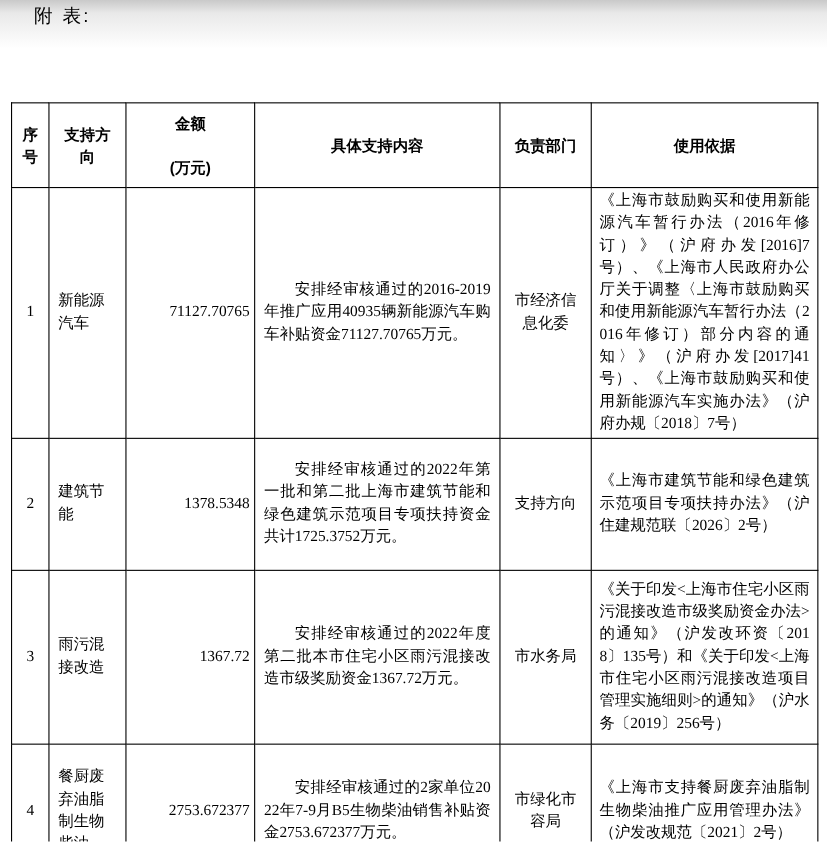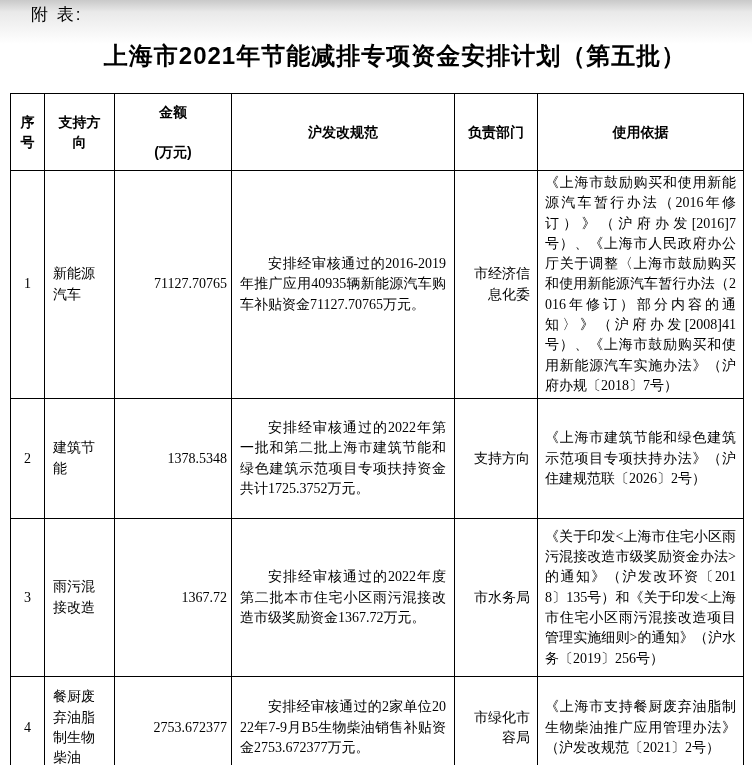--- a/index.html
+++ b/index.html
@@ -62,64 +62,63 @@
   }
   .fund-table th {
     font-family: "Liberation Sans", "DejaVu Sans", sans-serif;
     font-weight: 700;
     text-align: center;
     padding: 2px 8px;
   }
   .pre { white-space: pre-line; }
 
   td.c-index  { text-align: center; padding: 2px 2px; }
-  td.c-dir    { text-align: left;   padding: 10px 8px; }
+  td.c-dir    { text-align: left;   padding: 20px 8px; }
   td.c-amount { text-align: right; padding: 2px 4px; }
   td.c-content{ text-align: justify; padding: 2px 8px; text-indent: 2em; }
-  td.c-dept   { text-align: right;   padding: 2px 7px; }
+  td.c-dept   { text-align: center;   padding: 2px 7px; }
   td.c-basis  { text-align: justify; padding: 2px 7px; }
 </style>
 </head>
 <body>
 
 <div class="doc">
 
   <div class="attach-label">附 表:</div>
 
-  <div class="doc-title">上海市2021年节能减排专项资金安排计划（第五批）</div>
 
   <table class="fund-table">
     <colgroup>
       <col style="width:34px">
       <col style="width:70px">
       <col style="width:117px">
       <col style="width:223px">
       <col style="width:83px">
       <col style="width:206px">
     </colgroup>
     <thead>
       <tr style="height:77px">
         <th>序号</th>
         <th>支持方向</th>
         <th class="pre">金额
 
 (万元)</th>
-        <th>沪发改规范</th>
+        <th>具体支持内容</th>
         <th>负责部门</th>
         <th>使用依据</th>
       </tr>
     </thead>
     <tbody>
       <tr style="height:208px">
         <td class="c-index">1</td>
         <td class="c-dir">新能源汽车</td>
         <td class="c-amount">71127.70765</td>
         <td class="c-content">安排经审核通过的2016-2019年推广应用40935辆新能源汽车购车补贴资金71127.70765万元。</td>
         <td class="c-dept">市经济信息化委</td>
-        <td class="c-basis">《上海市鼓励购买和使用新能源汽车暂行办法（2016年修订）》（沪府办发[2016]7号）、《上海市人民政府办公厅关于调整〈上海市鼓励购买和使用新能源汽车暂行办法（2016年修订）部分内容的通知〉》（沪府办发[2008]41号）、《上海市鼓励购买和使用新能源汽车实施办法》（沪府办规〔2018〕7号）</td>
+        <td class="c-basis">《上海市鼓励购买和使用新能源汽车暂行办法（2016年修订）》（沪府办发[2016]7号）、《上海市人民政府办公厅关于调整〈上海市鼓励购买和使用新能源汽车暂行办法（2016年修订）部分内容的通知〉》（沪府办发[2017]41号）、《上海市鼓励购买和使用新能源汽车实施办法》（沪府办规〔2018〕7号）</td>
       </tr>
       <tr style="height:120px">
         <td class="c-index">2</td>
         <td class="c-dir">建筑节能</td>
         <td class="c-amount">1378.5348</td>
         <td class="c-content">安排经审核通过的2022年第一批和第二批上海市建筑节能和绿色建筑示范项目专项扶持资金共计1725.3752万元。</td>
         <td class="c-dept">支持方向</td>
         <td class="c-basis">《上海市建筑节能和绿色建筑示范项目专项扶持办法》（沪住建规范联〔2026〕2号）</td>
       </tr>
       <tr style="height:158px">

